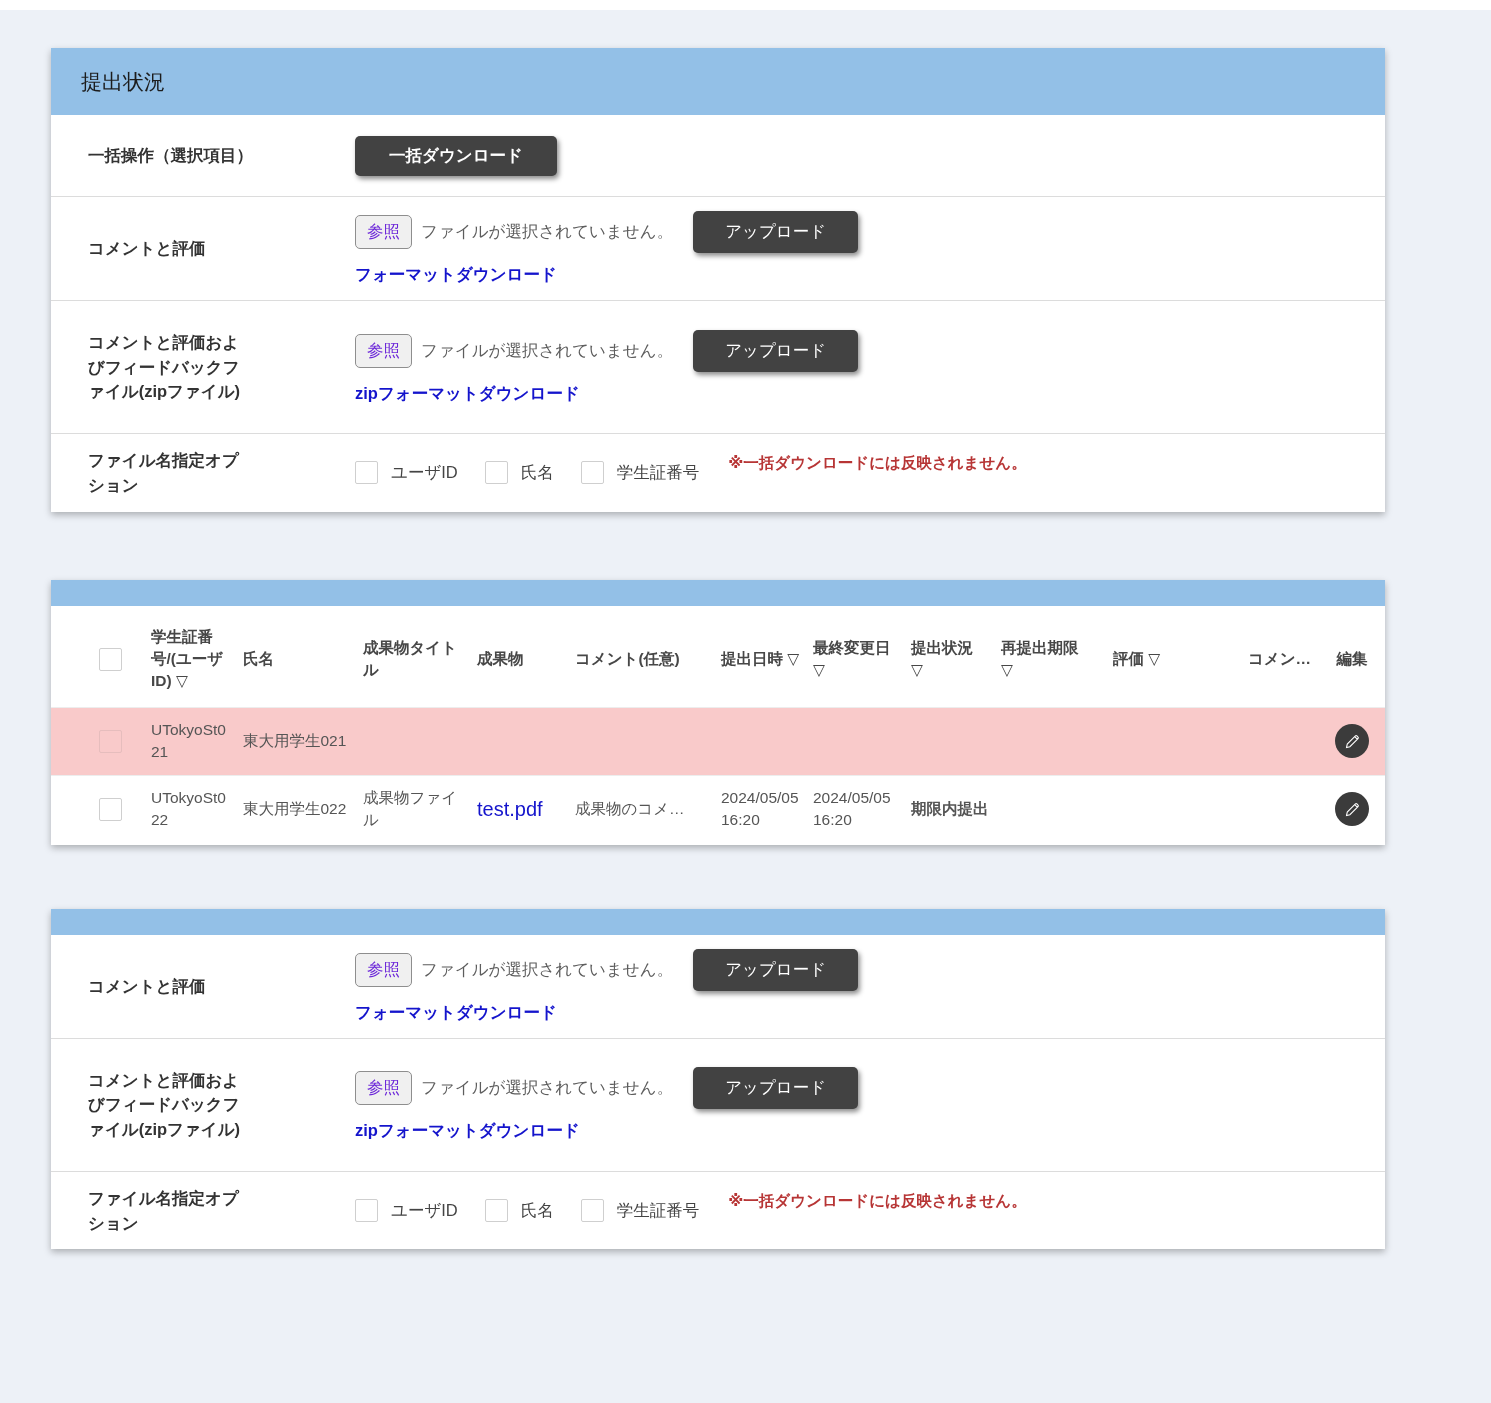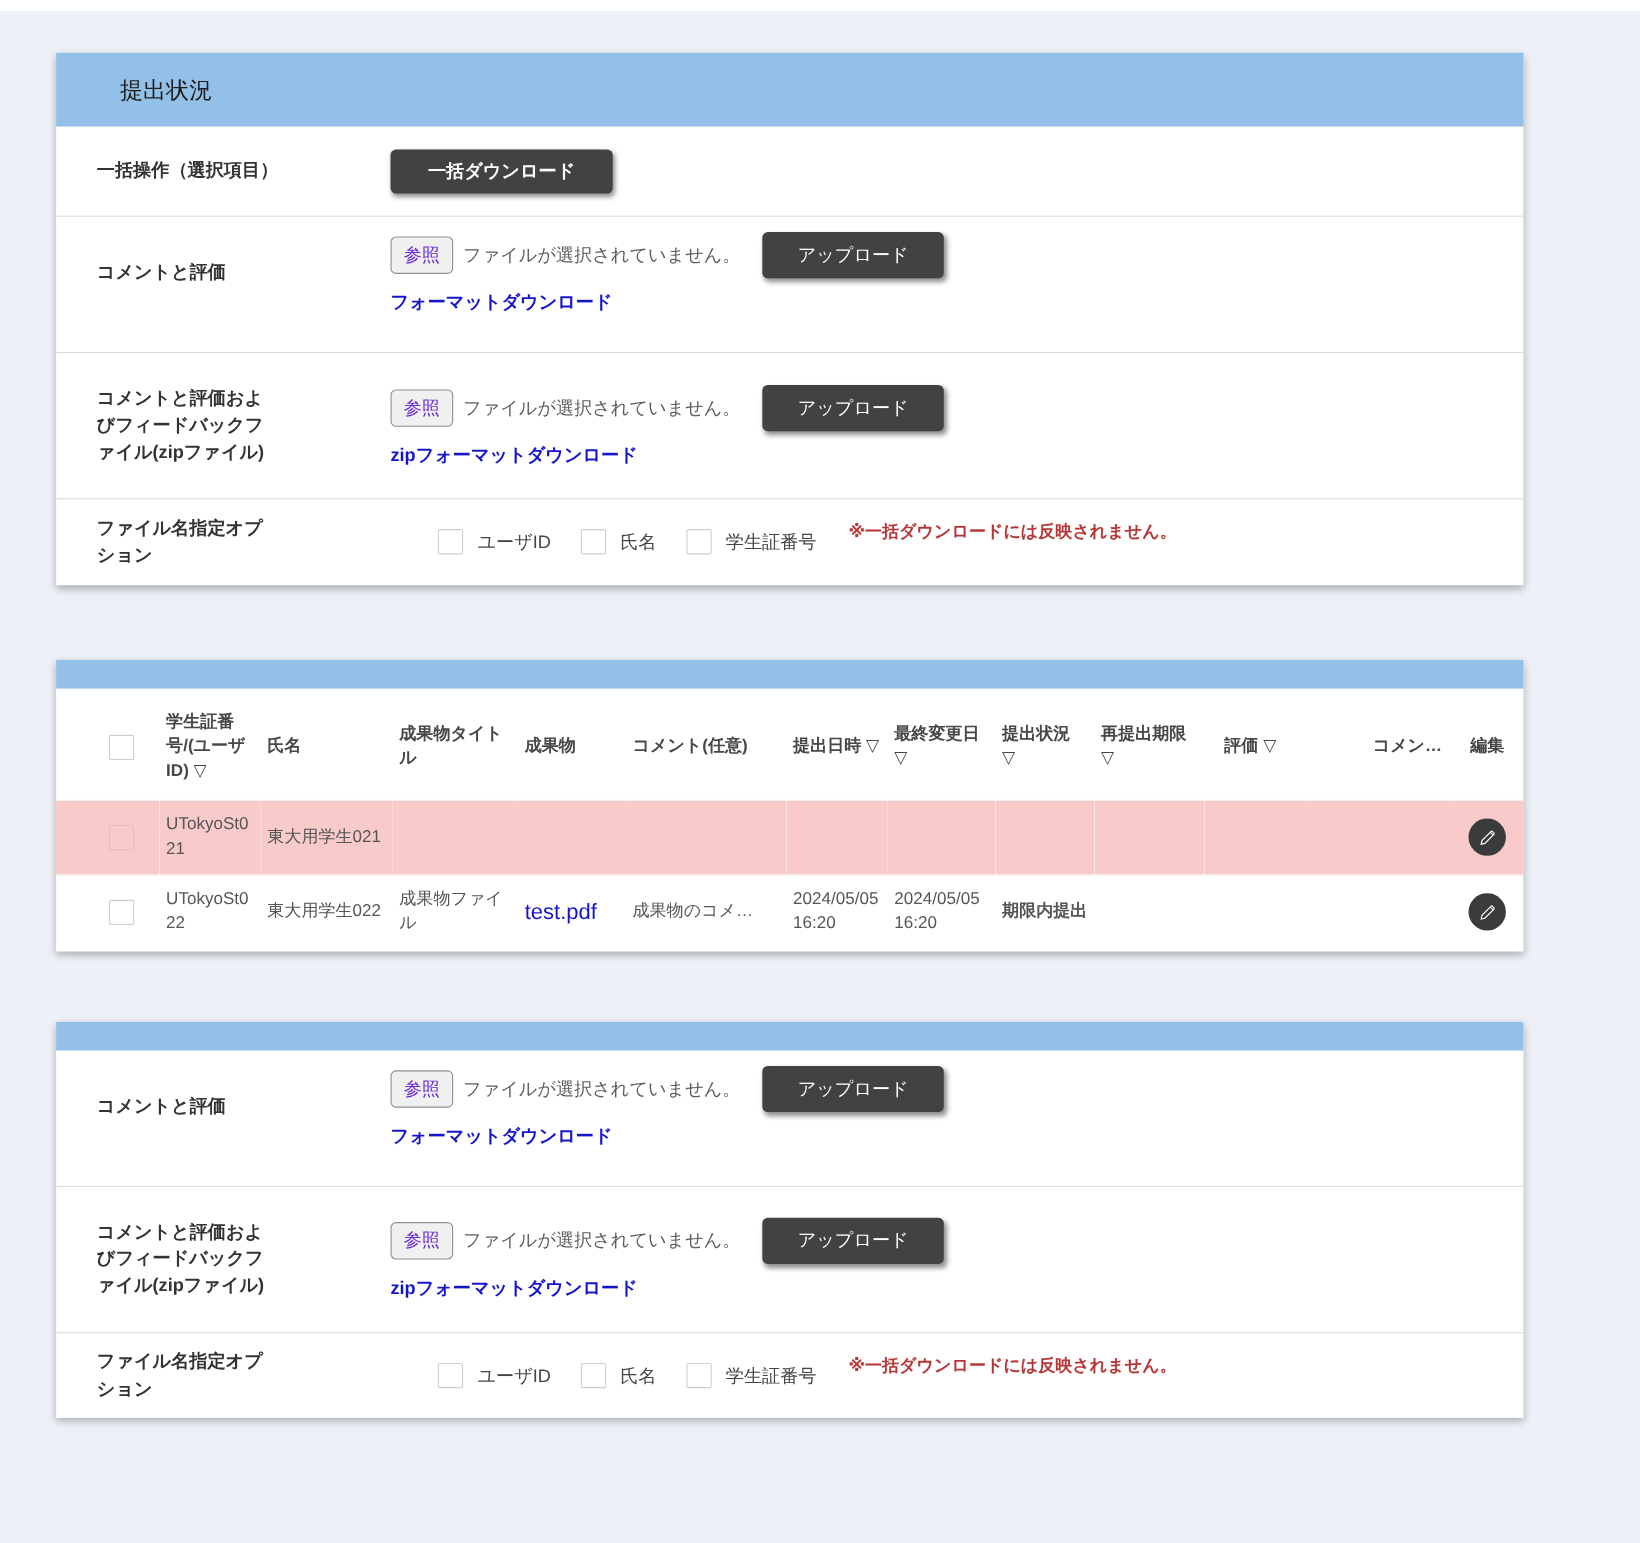--- a/index.html
+++ b/index.html
@@ -15,30 +15,30 @@
   .panel{
     width:1334px;margin-left:51px;background:#ffffff;
     box-shadow:0 3px 7px rgba(0,0,0,0.28);
     box-sizing:border-box;
   }
   .panel-1{margin-top:38px;margin-bottom:68px;}
   .panel-2{margin-bottom:64px;padding-bottom:2px;}
 
   .panel-header{
     height:67px;background:#93c0e7;display:flex;align-items:center;
-    padding:0 58px;font-size:21px;color:#1c1c1c;box-sizing:border-box;
+    padding:0 30px;font-size:21px;color:#1c1c1c;box-sizing:border-box;
   }
   .bar{height:26px;background:#93c0e7;}
 
   .form-row{display:flex;align-items:center;padding:14px 30px 14px 37px;box-sizing:border-box;}
   .form-row + .form-row{border-top:1px solid #dcdcdc;}
   .rh-bulk{min-height:81px;}
   .rh-comment{min-height:92px;}
-  .rh-zip{min-height:133px;margin-top:20px;}
-  .rh-file{min-height:78px;gap:43px;}
+  .rh-zip{min-height:133px;}
+  .rh-file{min-height:78px;}
   .rh-rem{min-height:63px;}
 
   .row-label{
     flex:0 0 267px;box-sizing:border-box;padding-right:100px;
     font-weight:bold;font-size:16.5px;line-height:1.5;color:#333;
   }
   .row-content{flex:1 1 auto;}
   .upload-line{display:flex;align-items:center;}
 
   button{font-family:inherit;}

